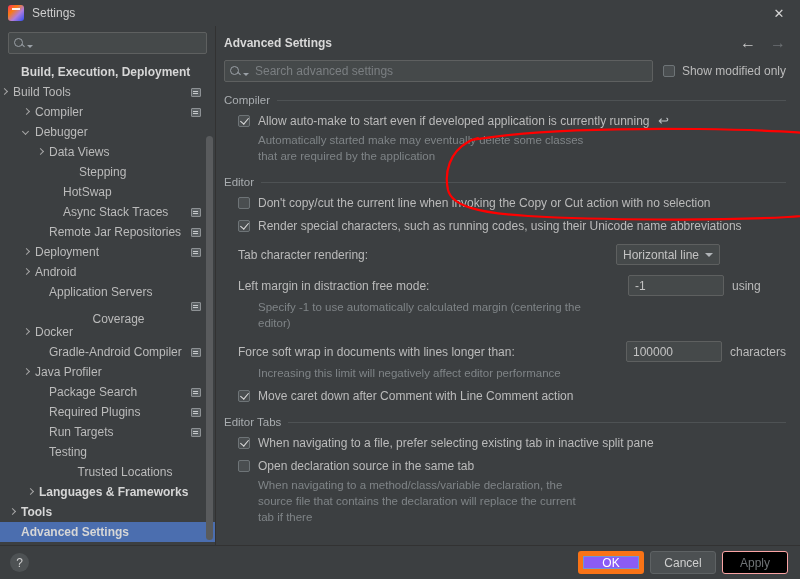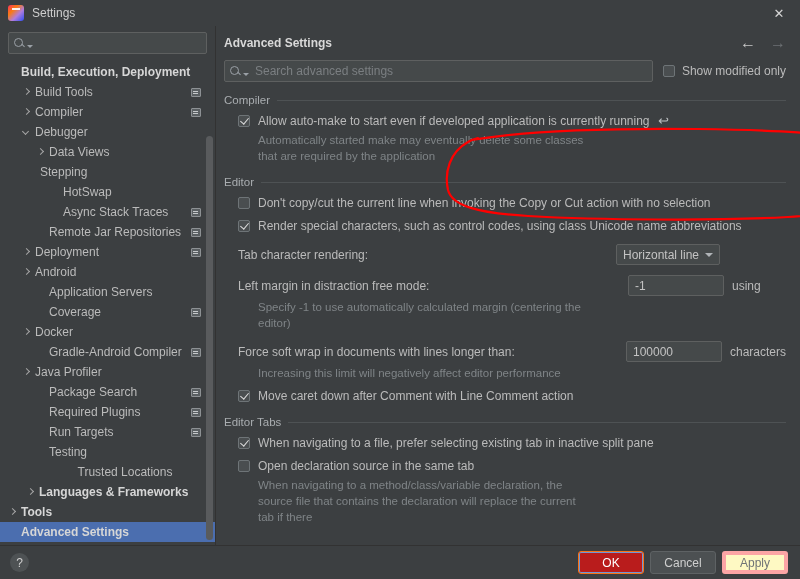--- a/index.html
+++ b/index.html
@@ -391,34 +391,34 @@
   }
   .dlg-btn {
     height: 23px;
     min-width: 66px;
     border-radius: 3px;
     display: flex; align-items: center; justify-content: center;
     font-size: 12px;
     padding: 0 12px;
   }
   .dlg-btn.primary {
-    background: #b91c1c;
-    border: 1px solid #f97316;
+    background: #8b5cf6;
+    border: 5px solid #f97316;
     color: #ffffff;
     box-shadow: 0 0 0 1px #6f96d6 inset;
     margin-left: 24px;
   }
   .dlg-btn.normal {
     background: #4c5052;
     border: 1px solid #5e6264;
     color: #cfcfcf;
   }
   .dlg-btn.disabled {
-    background: #fef9c3;
-    border: 4px solid #fca5a5;
+    background: #000000;
+    border: 1px solid #fca5a5;
     color: #6f7376;
   }
 
   
   #annotation {
     position: absolute;
     left: 222px; top: 96px;
     width: 450px; height: 100px;
     pointer-events: none;
     z-index: 50;
@@ -443,39 +443,39 @@
         <input type="text" placeholder="" style="">
       </div>
     </div>
 
     <div id="tree">
       <div id="tree-rows">
           <div class="tree-row group" style="padding-left: 8px;">
             <span class="arrow none"></span>
             <span>Build, Execution, Deployment</span>
           </div>
-          <div class="tree-row" style="padding-left: 22px;">
+          <div class="tree-row" style="">
             <span class="arrow right"></span>
             <span>Build Tools</span>
             <span class="badge-icon"></span>
           </div>
           <div class="tree-row" style="padding-left: 22px;">
             <span class="arrow right"></span>
             <span>Compiler</span>
             <span class="badge-icon"></span>
           </div>
           <div class="tree-row" style="padding-left: 22px;">
             <span class="arrow down"></span>
             <span>Debugger</span>
           </div>
           <div class="tree-row" style="padding-left: 36px;">
             <span class="arrow right"></span>
             <span>Data Views</span>
           </div>
-          <div class="tree-row" style="padding-left: 27px;">
+          <div class="tree-row" style="padding-left: 66px;">
             <span class="arrow none"></span>
             <span>Stepping</span>
           </div>
           <div class="tree-row" style="padding-left: 50px;">
             <span class="arrow none"></span>
             <span>HotSwap</span>
           </div>
           <div class="tree-row" style="padding-left: 50px;">
             <span class="arrow none"></span>
             <span>Async Stack Traces</span>
@@ -492,21 +492,21 @@
             <span class="badge-icon"></span>
           </div>
           <div class="tree-row" style="padding-left: 22px;">
             <span class="arrow right"></span>
             <span>Android</span>
           </div>
           <div class="tree-row" style="padding-left: 36px;">
             <span class="arrow none"></span>
             <span>Application Servers</span>
           </div>
-          <div class="tree-row" style="padding-left: 36px;">
+          <div class="tree-row" style="padding-left: 36px; flex-direction: column;">
             <span class="arrow none"></span>
             <span>Coverage</span>
             <span class="badge-icon"></span>
           </div>
           <div class="tree-row" style="padding-left: 22px;">
             <span class="arrow right"></span>
             <span>Docker</span>
           </div>
           <div class="tree-row" style="padding-left: 36px;">
             <span class="arrow none"></span>
@@ -602,21 +602,21 @@
           </div>
           <div class="opt-row">
             <label class="chk-label">
               <span class="chk"></span>
               <span>Don't copy/cut the current line when invoking the Copy or Cut action with no selection</span>
             </label>
           </div>
           <div class="opt-row">
             <label class="chk-label">
               <span class="chk on"></span>
-              <span>Render special characters, such as control codes, using class Unicode name abbreviations</span>
+              <span>Render special characters, such as running codes, using their Unicode name abbreviations</span>
             </label>
           </div>
           <div class="field-row">
             <span class="fr-label">Tab character rendering:</span>
             <span class="spacer"></span>
             <div class="combo">
               <span>Horizontal line</span>
               <span class="cb-caret"></span>
             </div>
             <span class="unit" style="width: 58px;"></span>

